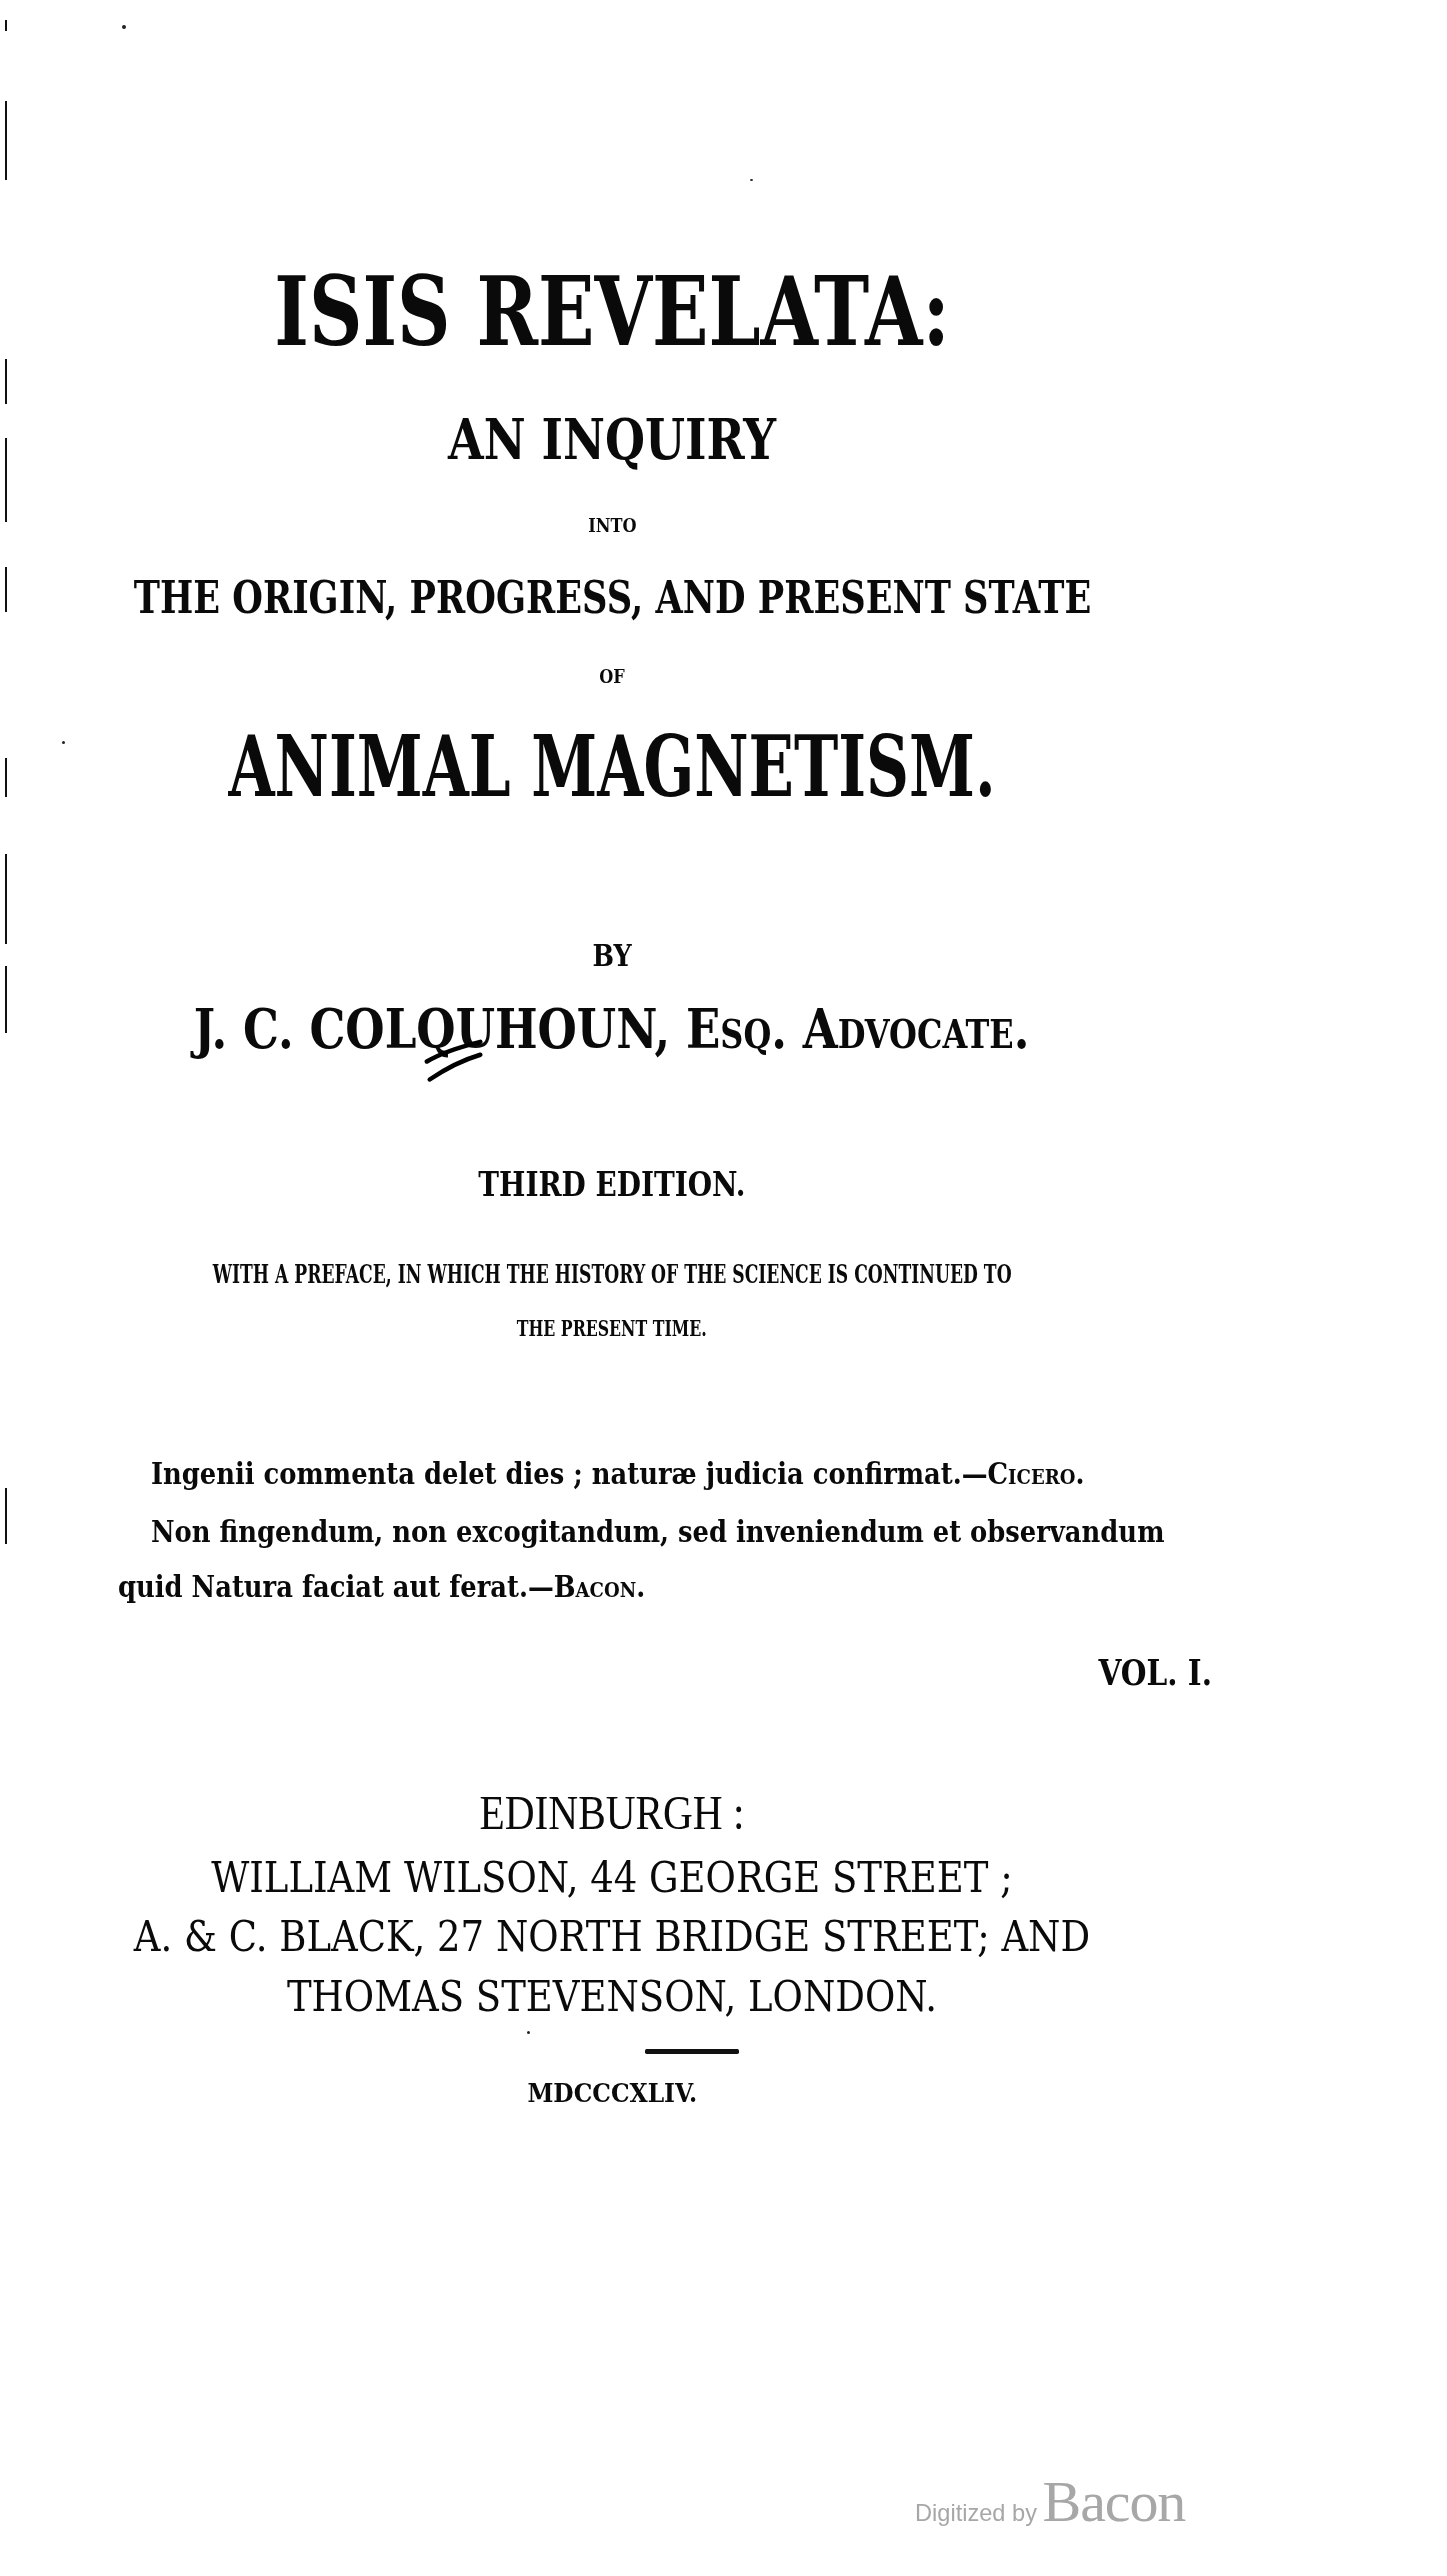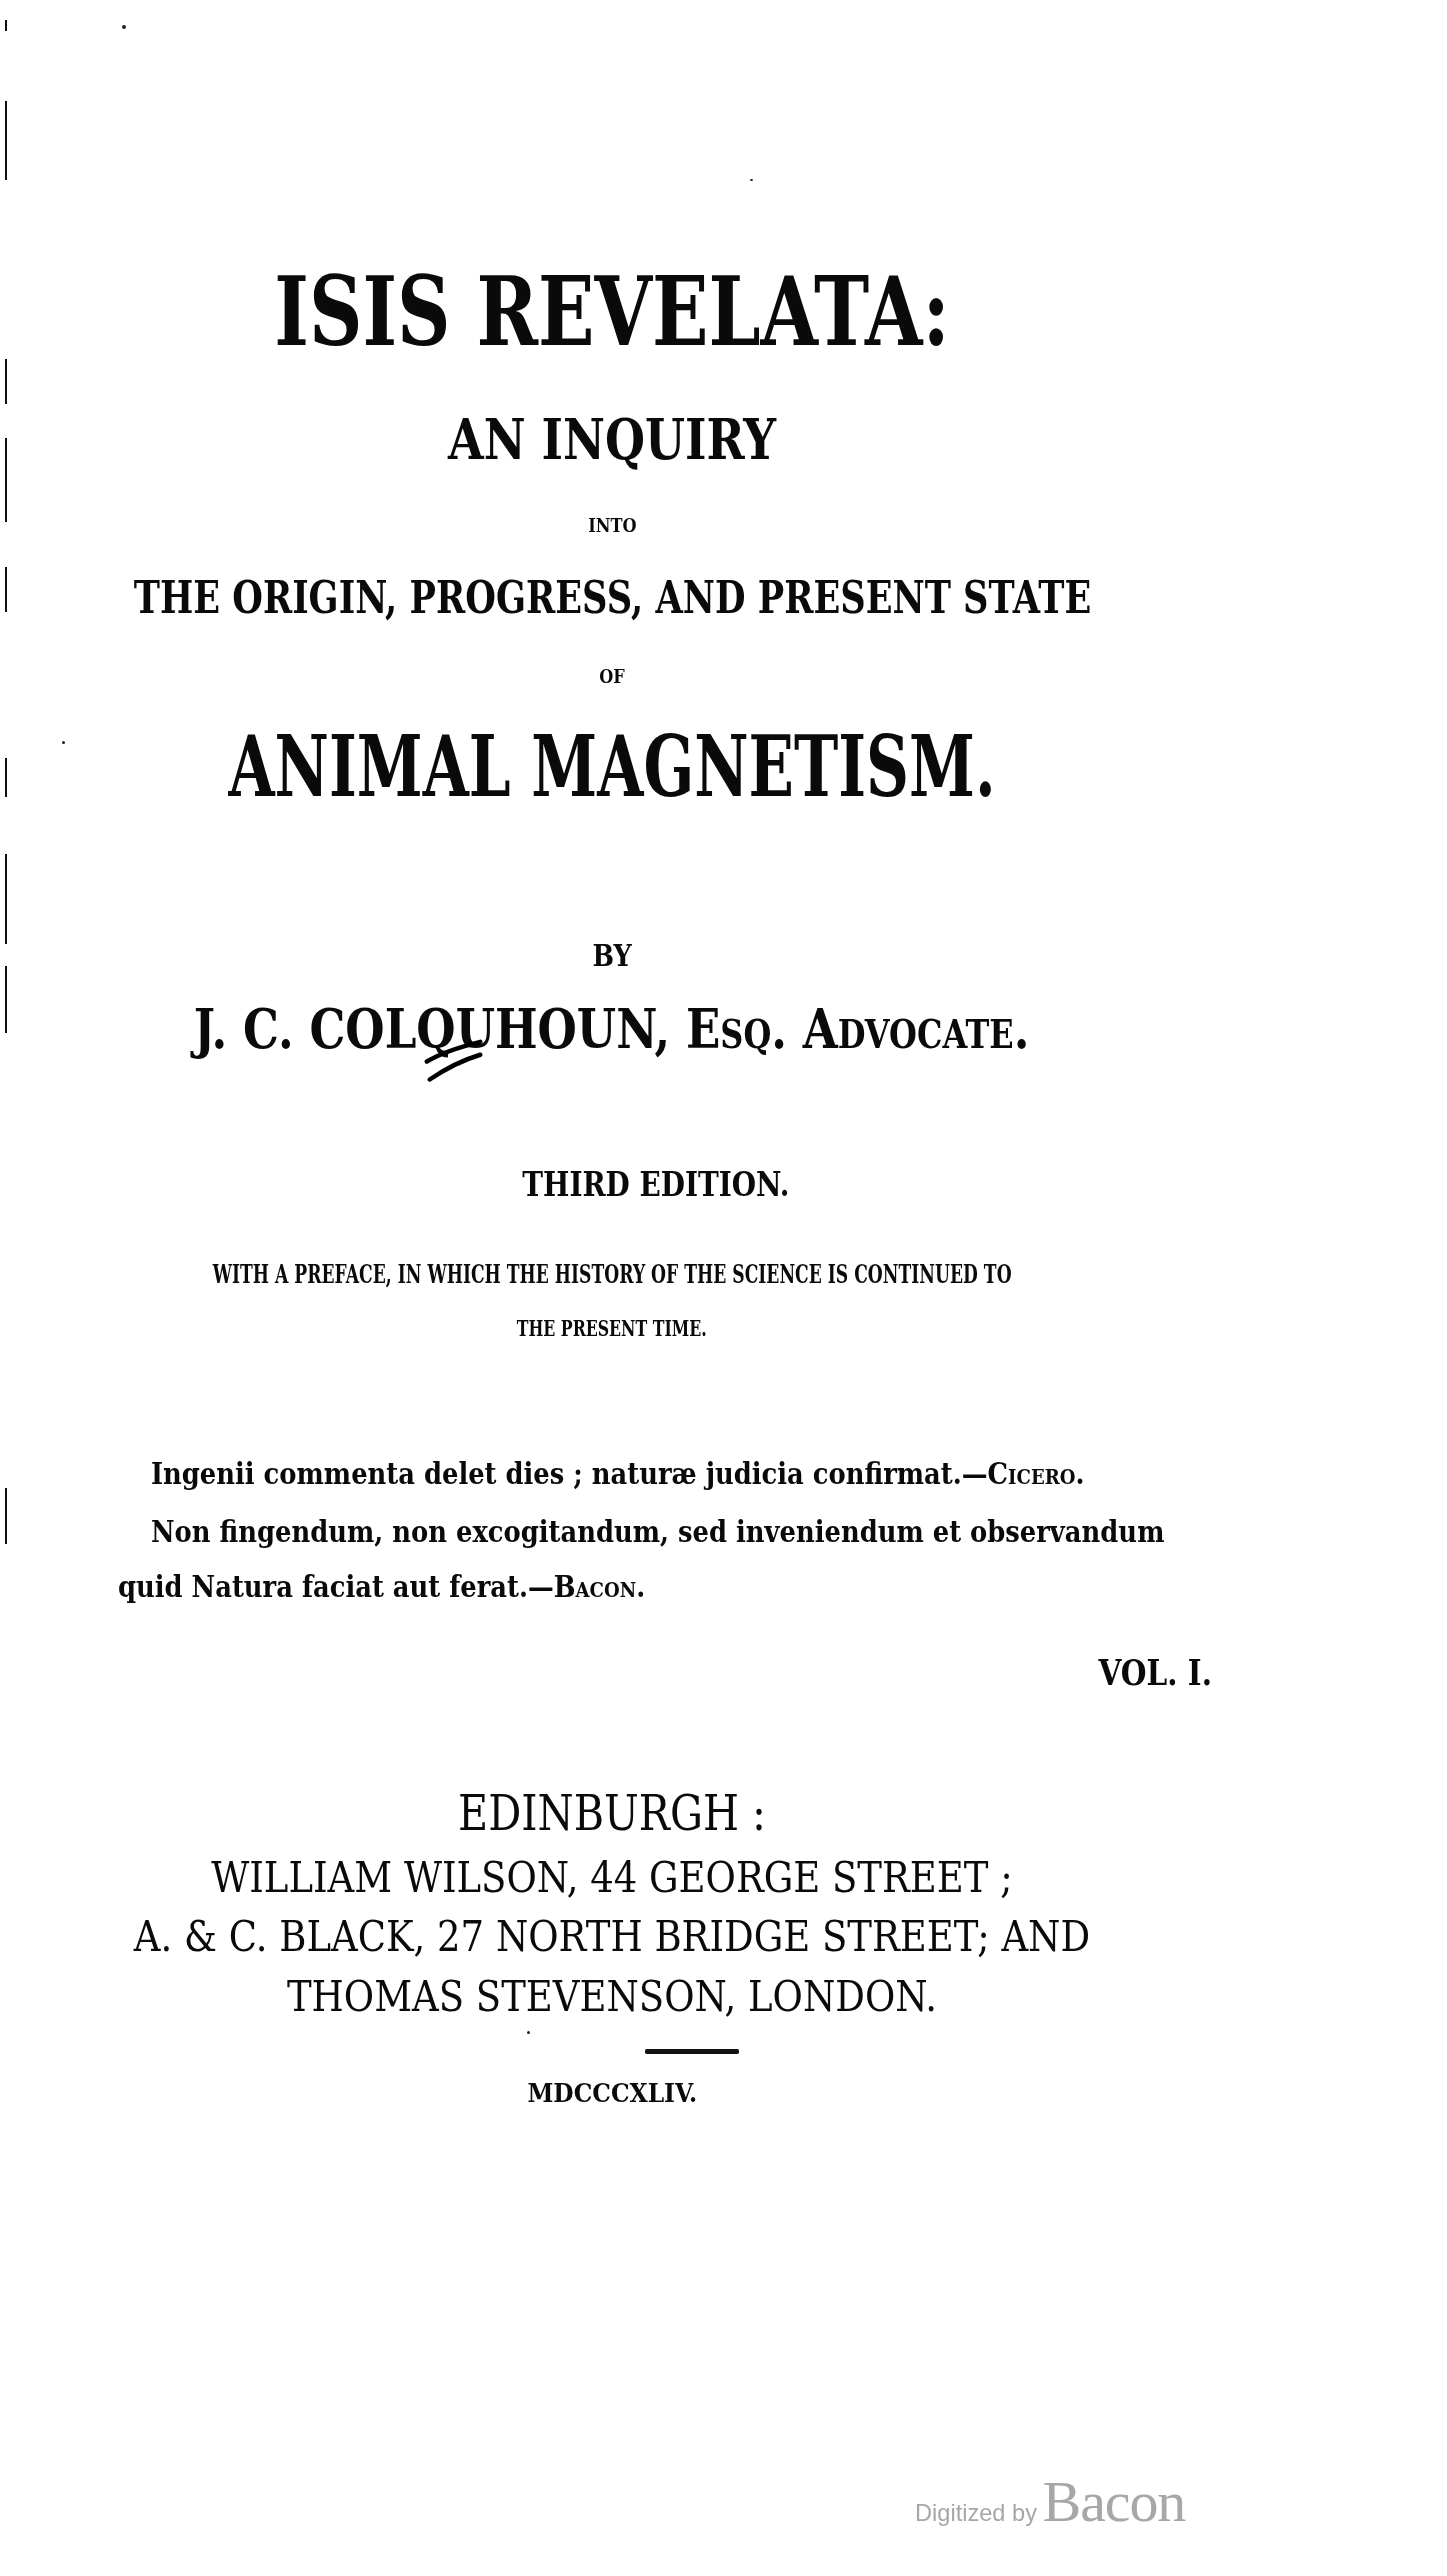--- a/index.html
+++ b/index.html
@@ -87,21 +87,21 @@
     <span>J. C. COLQUHOUN,</span>
     <span class="sc">Esq. Advocate.</span>
   </span>
 </div>
 
 <svg class="pen-mark" style="left:424px;top:1039px;" width="62" height="45" viewBox="0 0 110 80">
   <path d="M5 40 C 30 25, 60 15, 100 5" stroke="#000" stroke-width="8" fill="none" stroke-linecap="round"></path>
   <path d="M10 72 C 35 55, 60 40, 100 28" stroke="#000" stroke-width="8" fill="none" stroke-linecap="round"></path>
 </svg>
 
-<div class="line bold" style="top:1167px;font-size:34px;padding-left:44px;">
+<div class="line bold" style="top:1167px;font-size:34px;">
   <span class="cond" style="transform:scaleX(0.82);">THIRD EDITION.</span>
 </div>
 
 <div class="line bold" style="top:1261px;font-size:26px;">
   <span class="cond" style="transform:scaleX(0.66);">WITH A PREFACE, IN WHICH THE HISTORY OF THE SCIENCE IS CONTINUED TO</span>
 </div>
 <div class="line bold" style="top:1317px;font-size:22.5px;">
   <span class="cond" style="transform:scaleX(0.70);">THE PRESENT TIME.</span>
 </div>
 
@@ -116,21 +116,21 @@
 <div class="quote" style="left:118px;top:1572px;">
   <span class="cond" style="transform:scaleX(0.86);transform-origin:left;">
     <span>quid Natura faciat aut ferat.—</span><span class="sc">Bacon.</span>
   </span>
 </div>
 
 <div class="line bold" style="top:1654px;font-size:36px;text-align:right;">
   <span class="cond" style="transform:scaleX(0.82);">VOL. I.</span>
 </div>
 
-<div class="line" style="top:1789px;font-size:48px;">
+<div class="line" style="top:1789px;font-size:48px;font-family:Liberation Serif, serif;">
   <span class="cond" style="transform:scaleX(0.86);">EDINBURGH :</span>
 </div>
 <div class="line" style="top:1856px;font-size:43px;">
   <span class="cond" style="transform:scaleX(0.86);">WILLIAM WILSON, 44 GEORGE STREET ;</span>
 </div>
 <div class="line" style="top:1915px;font-size:43px;">
   <span class="cond" style="transform:scaleX(0.86);">A. &amp; C. BLACK, 27 NORTH BRIDGE STREET; AND</span>
 </div>
 <div class="line" style="top:1975px;font-size:43px;">
   <span class="cond" style="transform:scaleX(0.86);">THOMAS STEVENSON, LONDON.</span>

